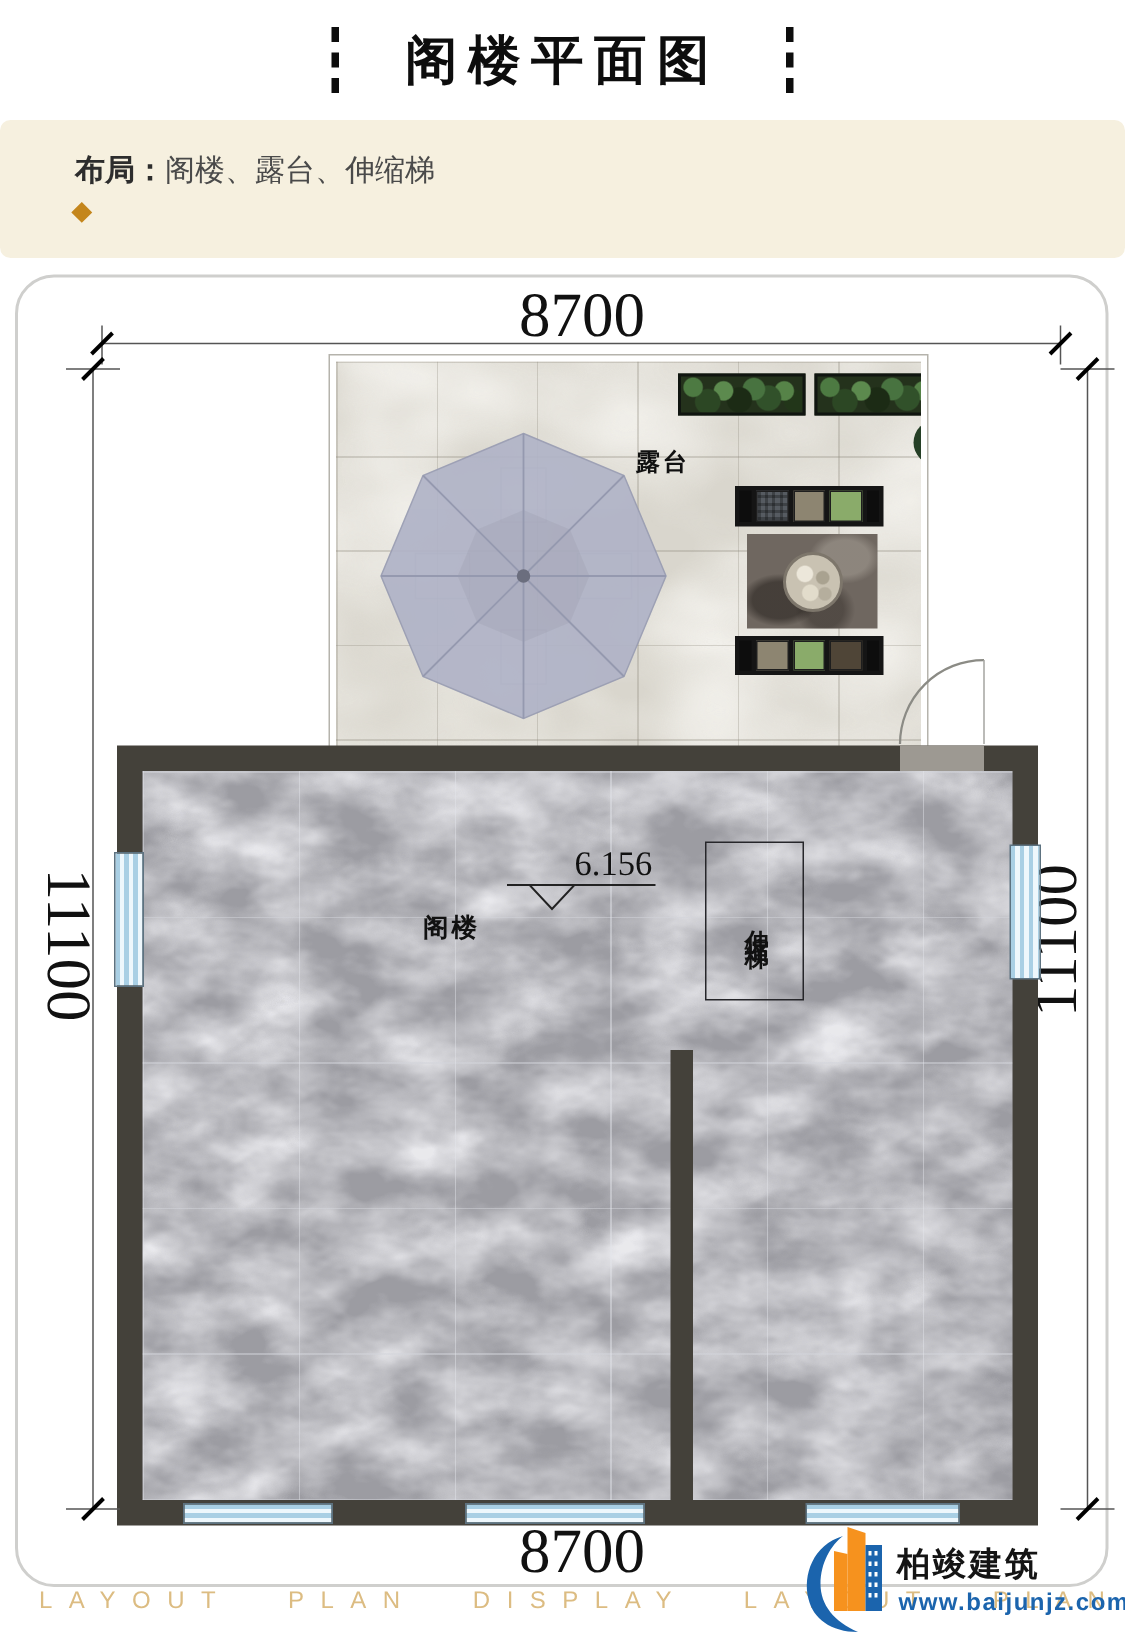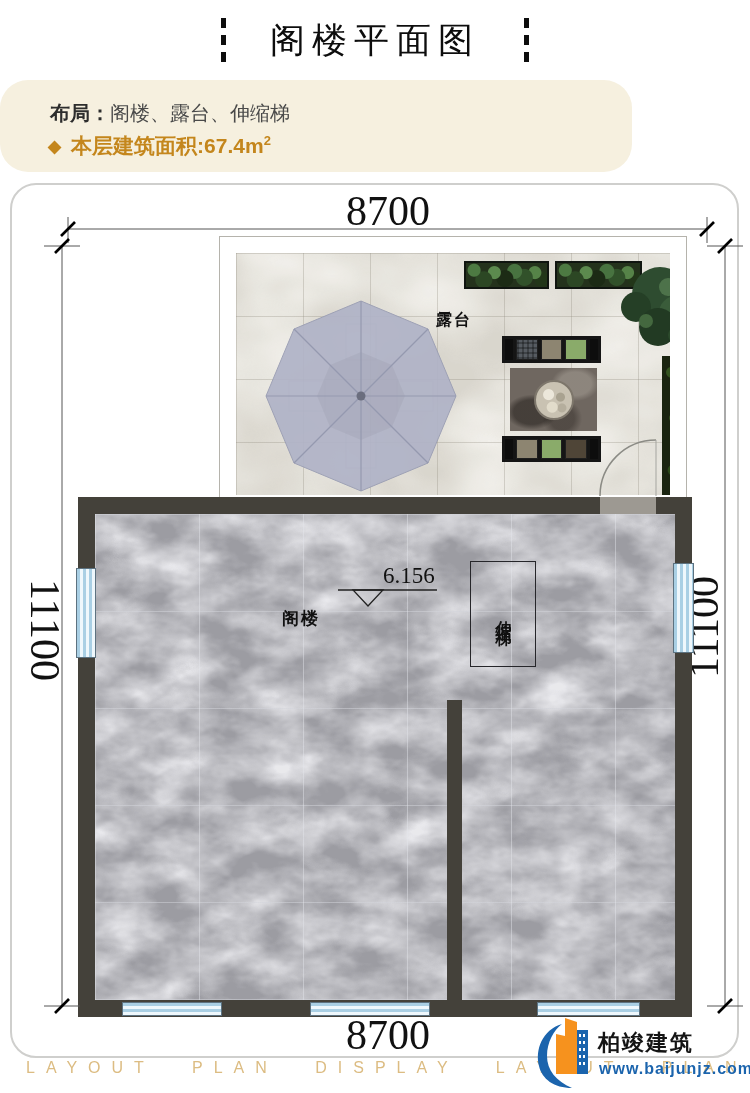--- a/index.html
+++ b/index.html
@@ -3,45 +3,45 @@
 <meta charset="utf-8">
 <style>
   html,body{margin:0;padding:0;background:#ffffff;}
   .page{position:relative;width:750px;height:1093px;background:#ffffff;
         font-family:"Liberation Sans",sans-serif;overflow:hidden;}
 
   
   .title-bar{position:absolute;top:12px;left:0;width:100%;height:56px;
     display:flex;justify-content:center;align-items:center;gap:44px;}
   .title-dash{height:44px;width:0;border-left:5px dashed #0d0d0d;}
-  .title-text{font-size:35px;font-weight:normal;color:#0d0d0d;letter-spacing:7px;}
-
-  
-  .info-box{position:absolute;top:80px;left:0;width:632px;height:92px;
-    background:#f6f0df;border-radius:28px;box-sizing:border-box;}
+  .title-text{font-size:35px;font-weight:bold;color:#0d0d0d;letter-spacing:7px;}
+
+  
+  .info-box{position:absolute;top:80px;left:0;width:750px;height:92px;
+    background:#f6f0df;border-radius:7px;box-sizing:border-box;}
   .info-row1{position:absolute;left:50px;top:20px;font-size:20px;color:#4a4a4a;}
   .info-row1 .lbl{font-weight:bold;color:#2d2d2d;}
   .info-row2{position:absolute;left:48px;top:52px;font-size:21px;font-weight:bold;
     color:#c4861c;display:flex;align-items:center;gap:10px;}
   .diamond{font-size:17px;line-height:1;}
   .info-row2 sup{font-size:13px;}
 
   
   .panel{position:absolute;left:10px;top:183px;width:729px;height:875px;
     border:2px solid #cfcfcd;border-radius:26px;background:#ffffff;box-sizing:border-box;}
 
   .dim{position:absolute;font-family:"Liberation Serif",serif;color:#111;line-height:1;}
   .dim-top{left:26px;top:190px;width:724px;text-align:center;font-size:42px;}
   .dim-bottom{left:26px;top:1014px;width:724px;text-align:center;font-size:42px;}
   .dim-left{left:-36px;top:608px;width:160px;height:44px;text-align:center;font-size:42px;transform:rotate(90deg);}
   .dim-right{left:625px;top:605px;width:160px;height:44px;text-align:center;font-size:42px;transform:rotate(-90deg);}
 
   
-  .terrace{position:absolute;left:219px;top:236px;width:468px;height:276px;
-    border:1px solid #b5b3ac;background:#ffffff;padding:16px;box-sizing:border-box;}
+  .terrace{position:absolute;left:219px;top:236px;width:400px;height:276px;
+    border:1px solid #b5b3ac;background:#ffffff;padding:4px;box-sizing:border-box;}
   .terrace-floor{position:relative;width:100%;height:100%;background:#d9d6cd;overflow:hidden;}
   .tex{position:absolute;left:0;top:0;}
   .terrace-grid{position:absolute;inset:0;background-image:
     repeating-linear-gradient(to right,rgba(140,135,122,0.30) 0 1px,transparent 1px 67px),
     repeating-linear-gradient(to bottom,rgba(140,135,122,0.30) 0 1px,transparent 1px 63px);}
   .lab{position:absolute;color:#111;font-weight:bold;}
   .lab-terrace{left:200px;top:57px;font-size:16px;letter-spacing:2px;}
 
   .planter{position:absolute;top:8px;height:28px;border:2px solid #101510;box-sizing:border-box;
     background-color:#24321c;background-image:
@@ -136,21 +136,20 @@
     <span class="title-text">阁楼平面图</span>
     <span class="title-dash"></span>
   </div>
 
   <div class="info-box">
     <div class="info-row1">
       <span class="lbl">布局：</span><span>阁楼、露台、伸缩梯</span>
     </div>
     <div class="info-row2">
       <span class="diamond">◆</span>
-      <span><span>本层建筑面积:67.4m</span><sup>2</sup></span>
     </div>
   </div>
 
   <div class="panel"></div>
 
   <div class="dim dim-top">8700</div>
   <div class="dim dim-bottom">8700</div>
   <div class="dim dim-left">11100</div>
   <div class="dim dim-right">11100</div>
 

